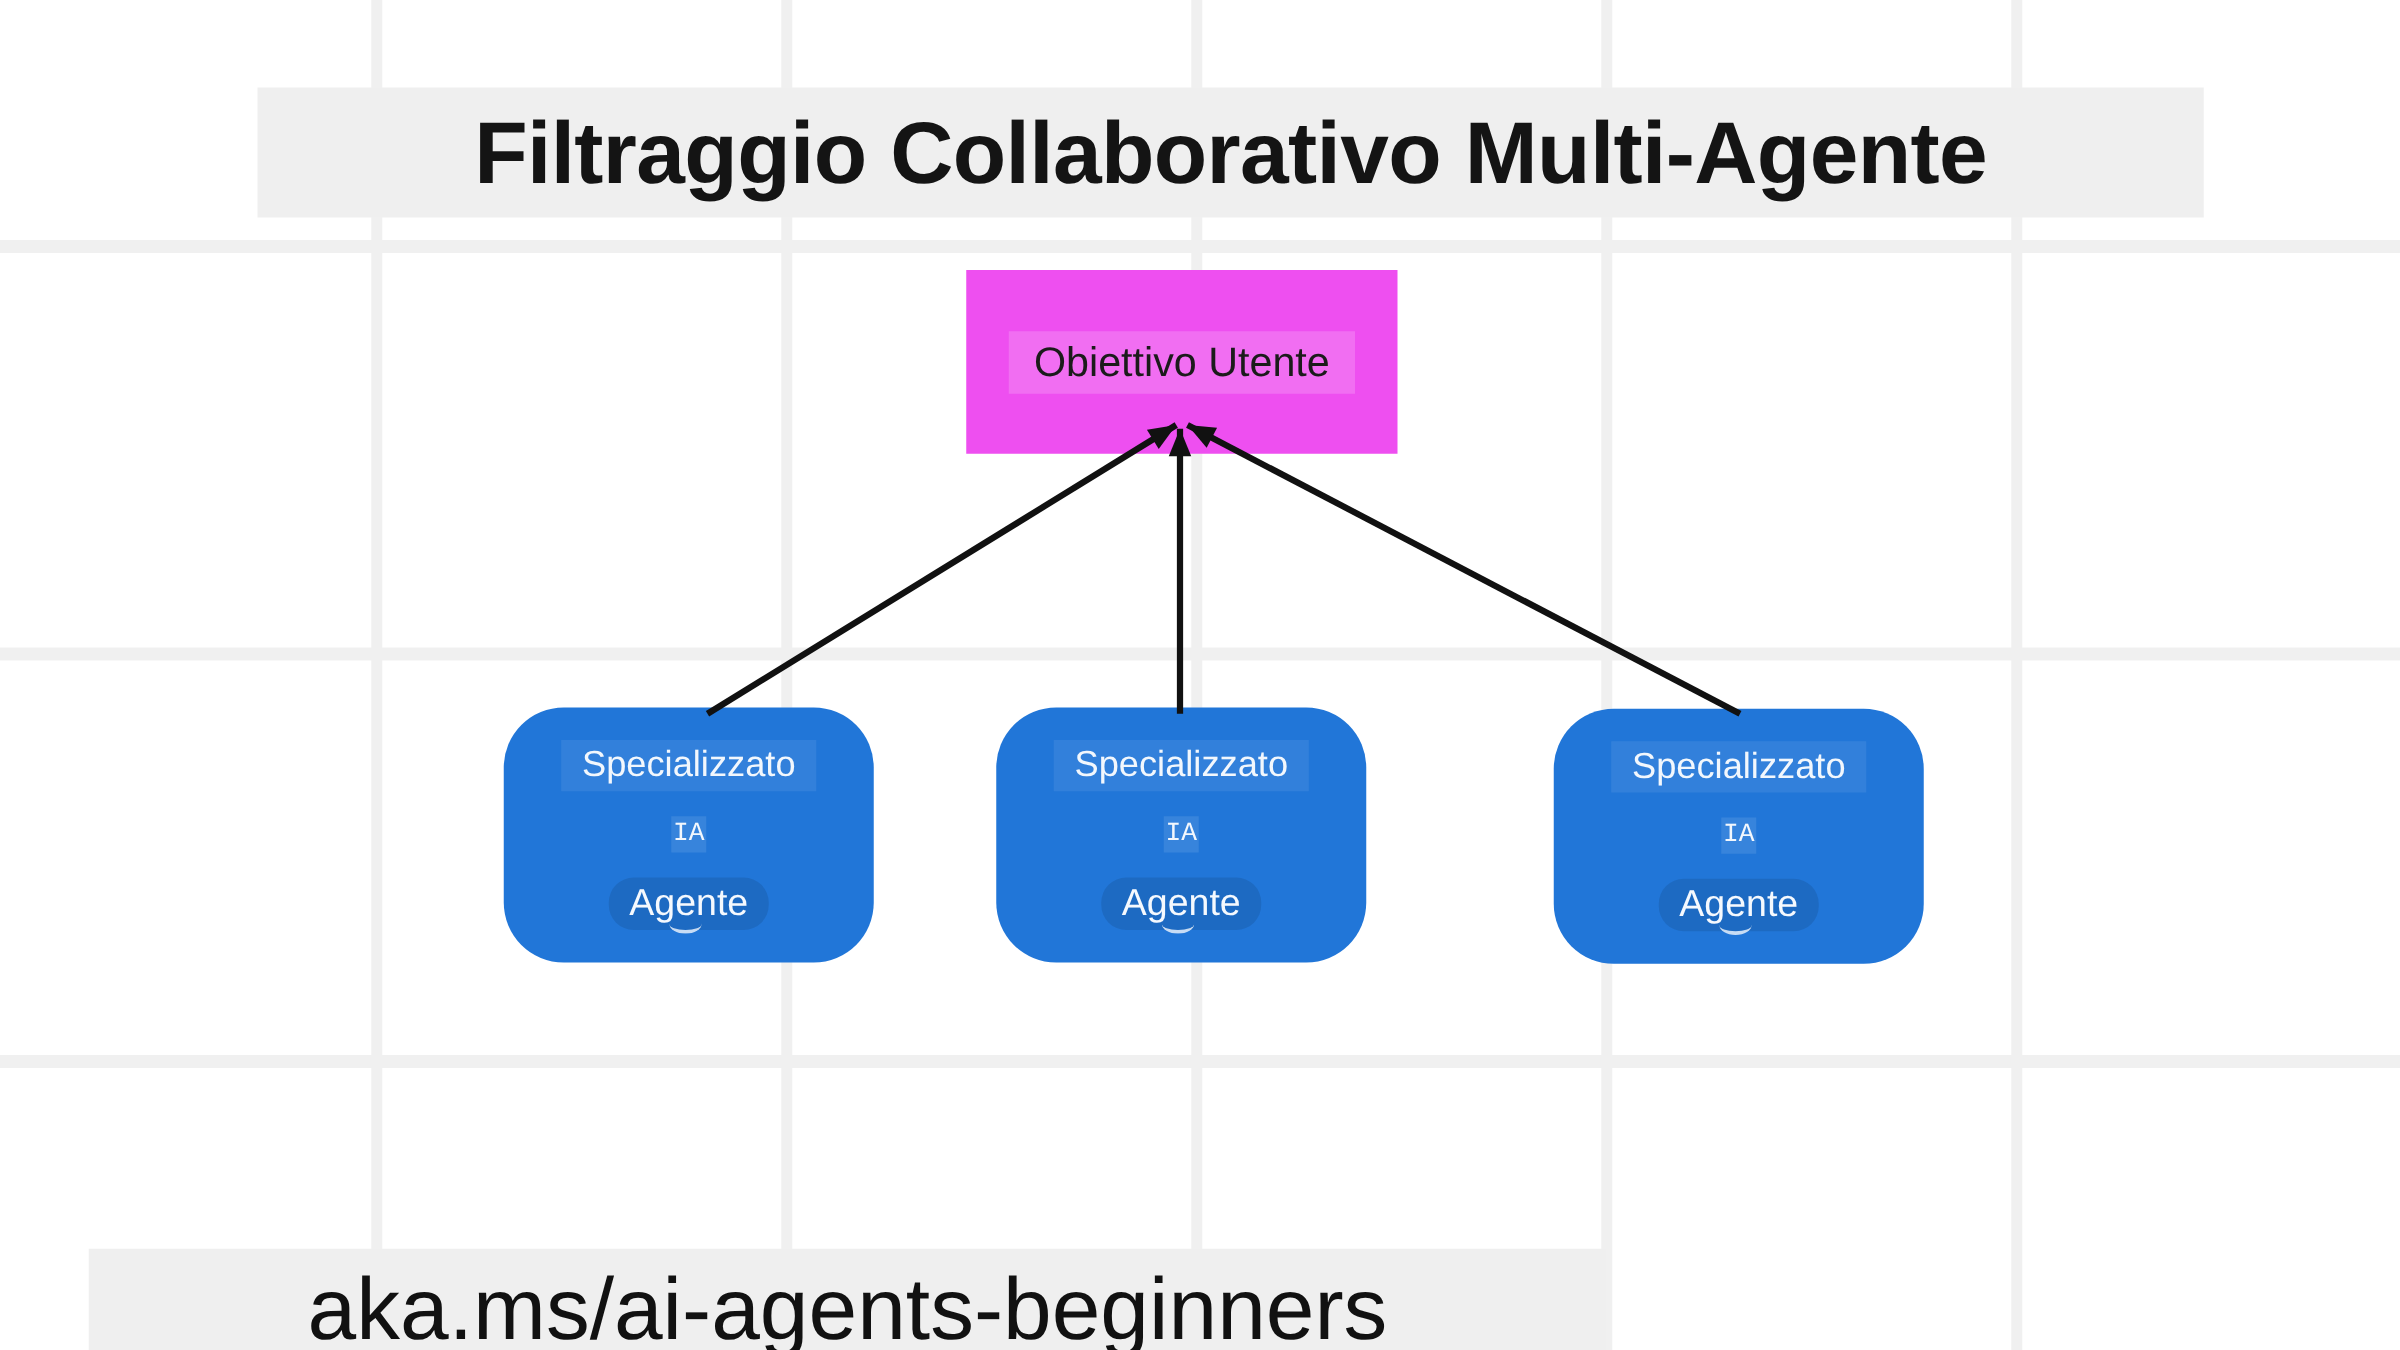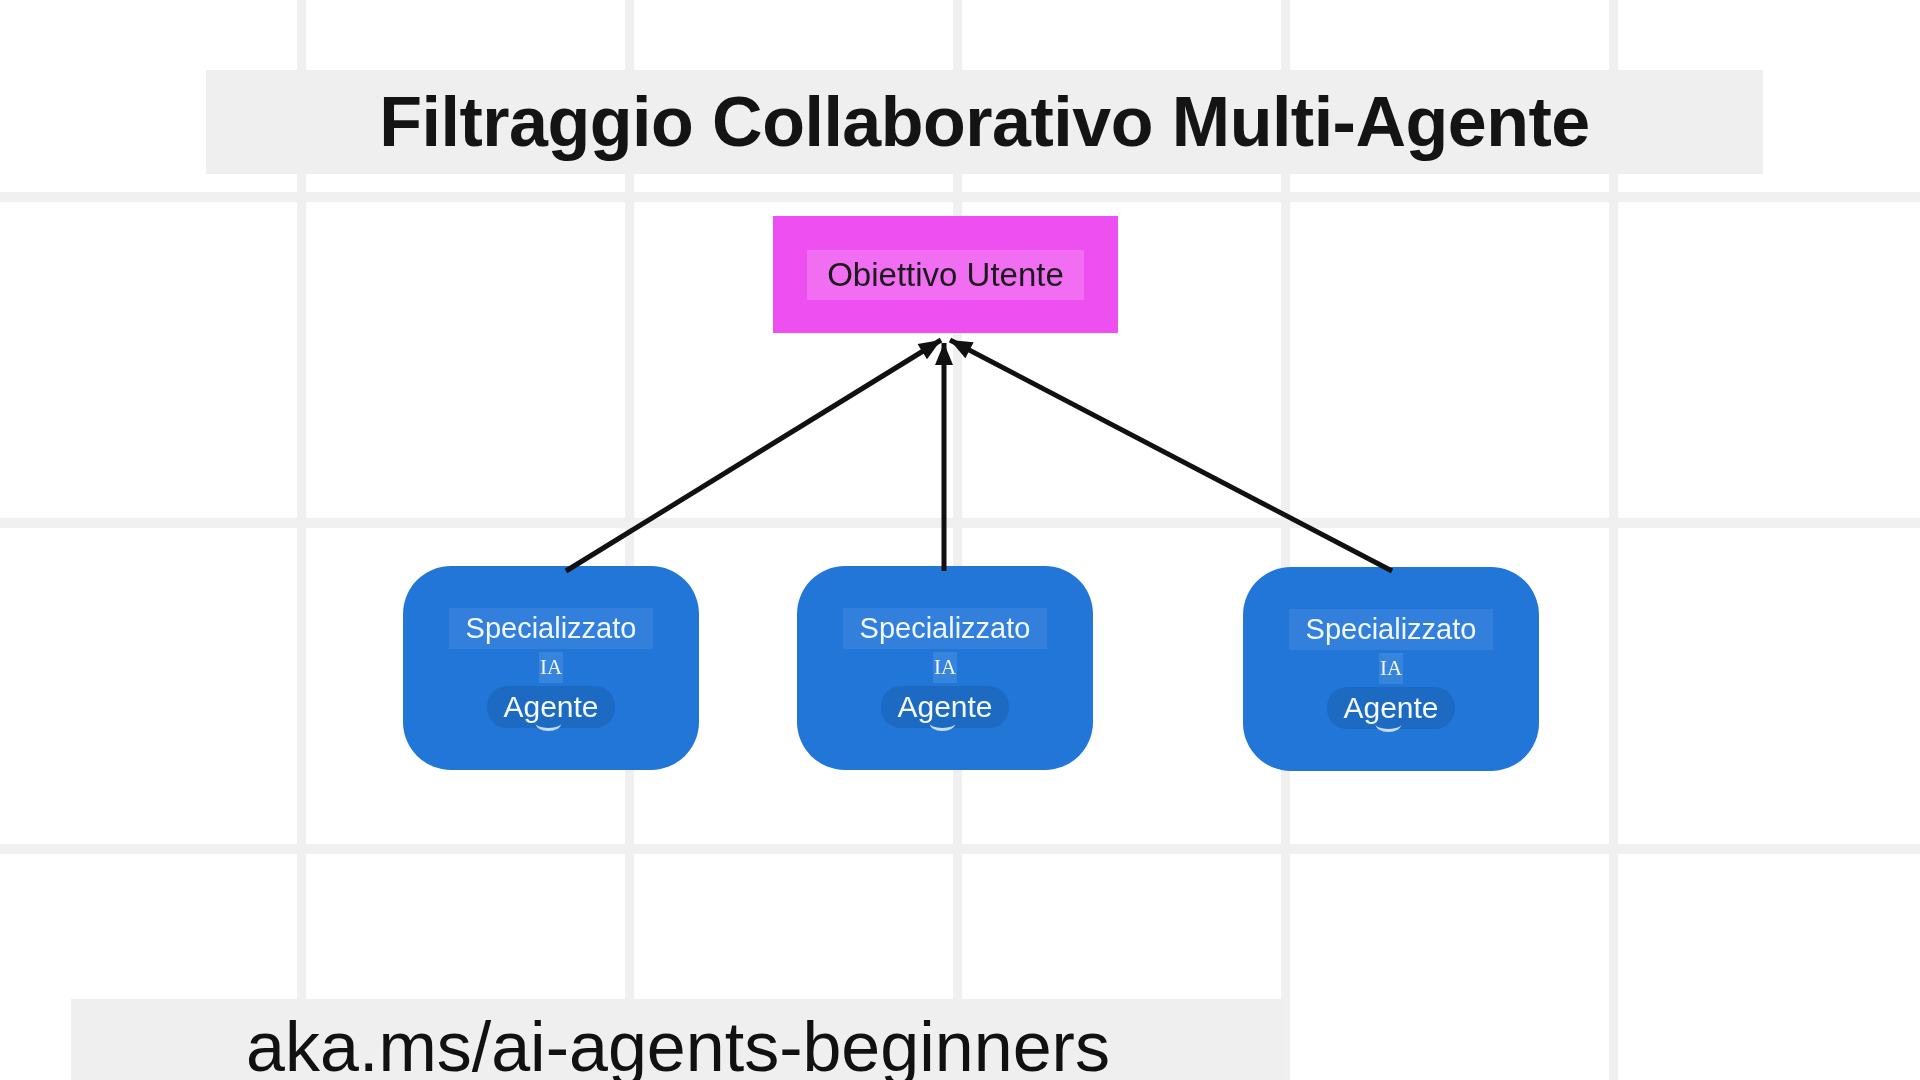--- a/index.html
+++ b/index.html
@@ -47,21 +47,21 @@
     left: 71px; top: 963px;
     width: 1214px; height: 95px;
     font-size: 70px;
     font-weight: 400;
     color: #111111;
   }
 
   .goal-node {
     position: absolute;
     left: 773px; top: 216px;
-    width: 345px; height: 117px;
+    width: 345px; height: 147px;
     background: #ee4ff0;
     display: flex;
     align-items: center;
     justify-content: center;
     z-index: 2;
   }
   .goal-label {
     background: rgba(255,255,255,0.18);
     padding: 6px 20px;
     font-size: 33px;
@@ -72,39 +72,39 @@
   .agent-node {
     position: absolute;
     top: 566px;
     width: 296px; height: 204px;
     background: #2176d8;
     border-radius: 48px;
     display: flex;
     flex-direction: column;
     align-items: center;
     justify-content: center;
-    gap: 3px;
+    gap: 20px;
     z-index: 2;
   }
   .agent-node.n1 { left: 403px; }
   .agent-node.n2 { left: 797px; }
   .agent-node.n3 { left: 1243px; top: 567px; }
 
   .agent-role {
     background: rgba(255,255,255,0.08);
     padding: 4px 17px;
     font-size: 29px;
     color: #f2f7fd;
     white-space: nowrap;
   }
   .agent-tech {
     background: rgba(255,255,255,0.10);
     padding: 3px 1px;
     font-size: 21px;
-    font-family: Liberation Serif, serif;
+    font-family: Liberation Mono, monospace;
     color: #f2f7fd;
   }
   .agent-type {
     position: relative;
     background: rgba(0,0,0,0.10);
     padding: 4px 16px;
     font-size: 30px;
     color: #f5f9fe;
     white-space: nowrap;
     border-radius: 20px;

